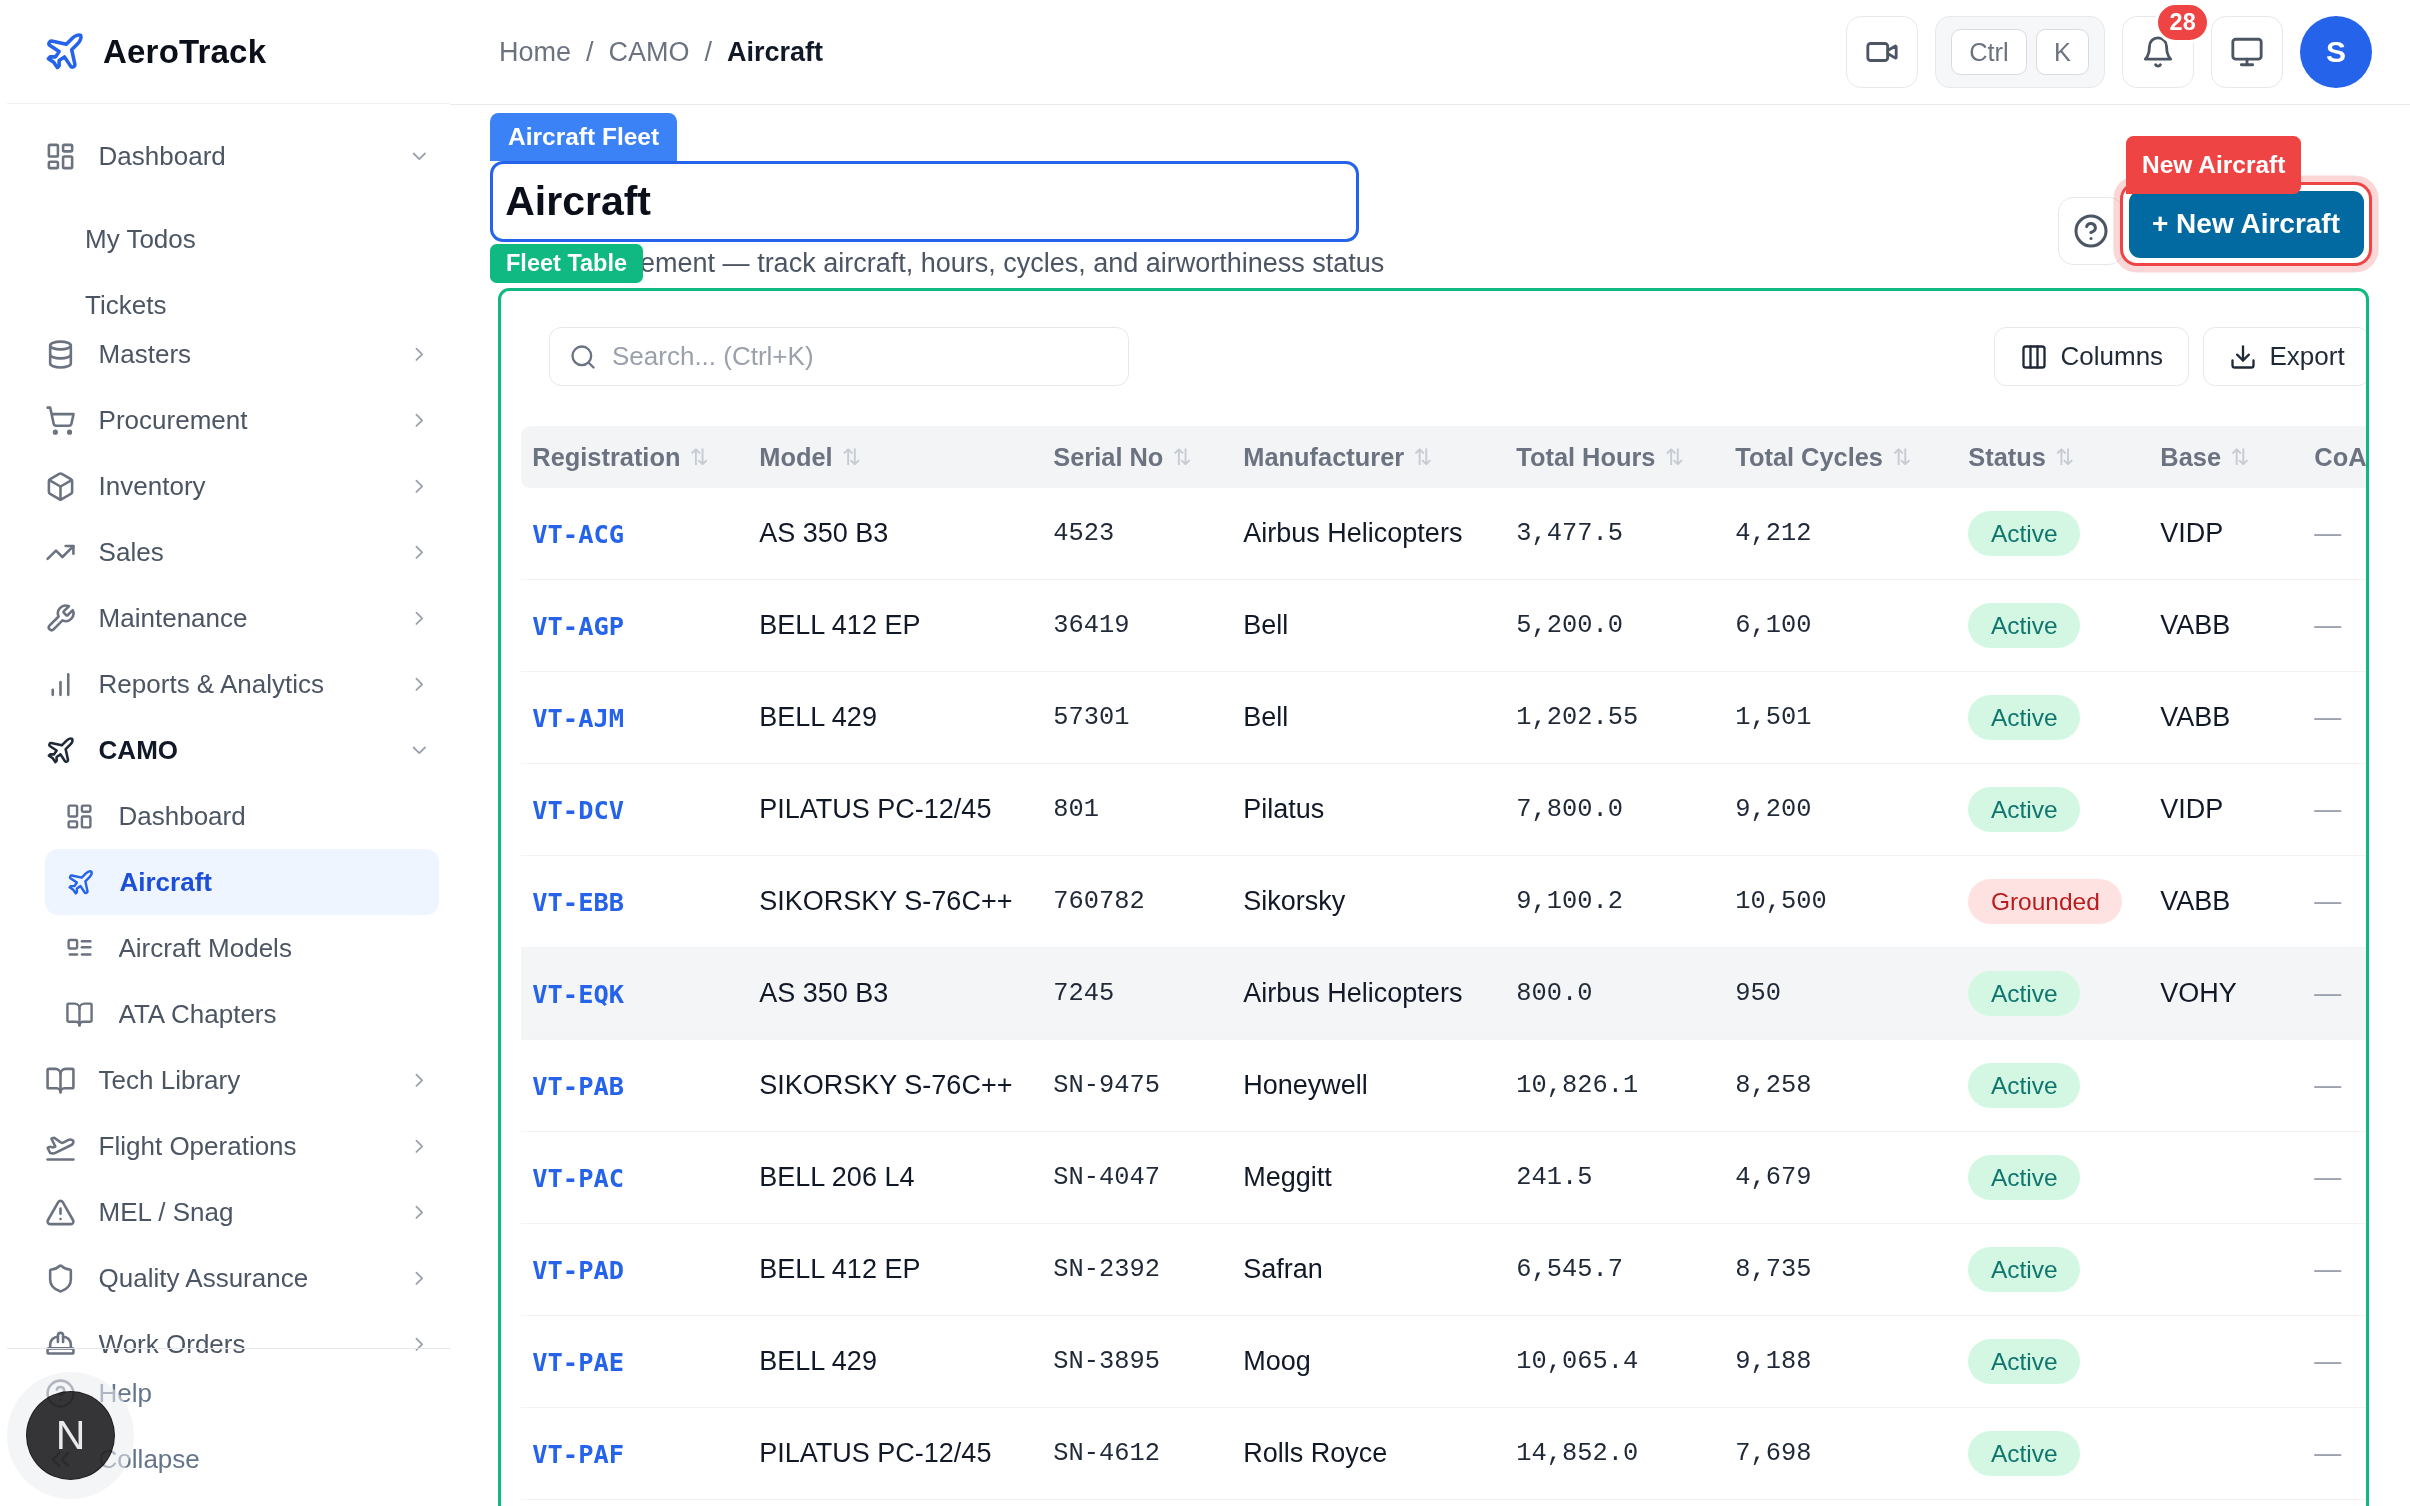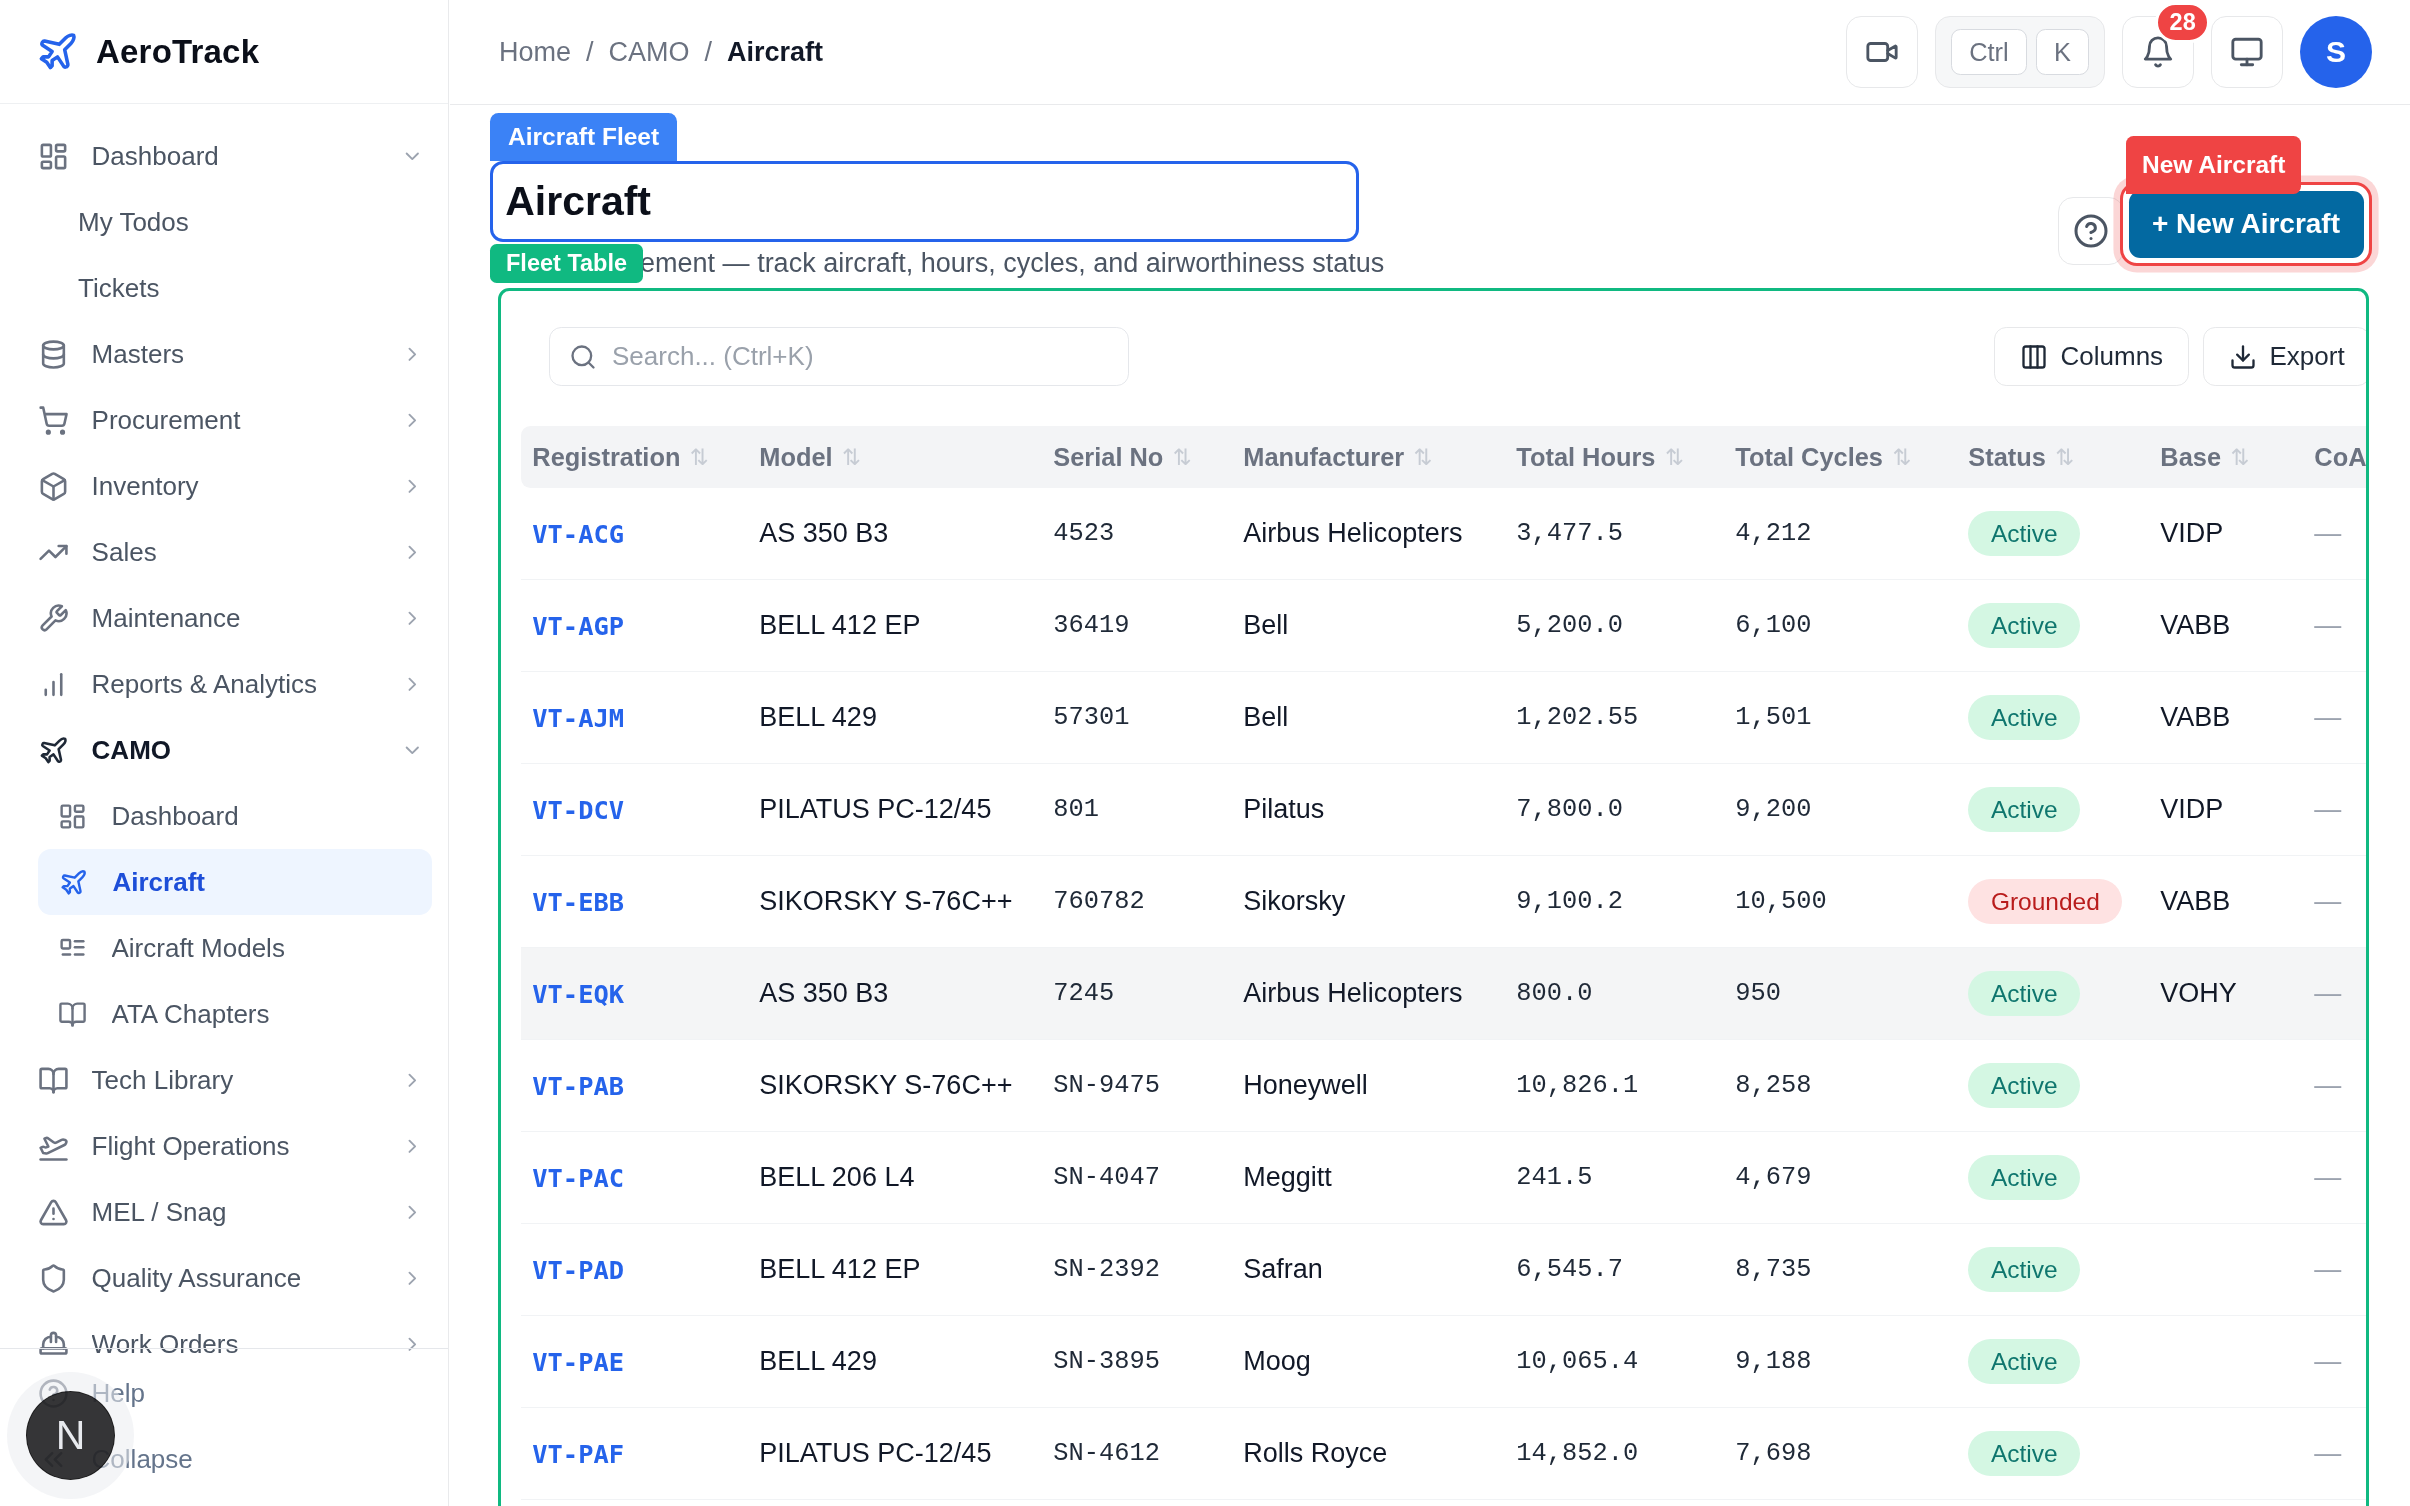--- a/index.html
+++ b/index.html
@@ -1,29 +1,29 @@
 <!DOCTYPE html>
 <html style="font-size:15px"><head>
 <meta charset="utf-8">
 <style>
   * { margin:0; padding:0; box-sizing:border-box; }
   html,body { width:2411px; height:1507px; background:#fff; font-family:"Liberation Sans", sans-serif; }
   #app { position:relative; width:2411px; height:1507px; overflow:hidden; background:#fff; }
 
   
-  #sidebar { position:absolute; left:0; top:0; width:449px; height:1507px; background:#fff; border-right:0.9px solid #e9eaec; }
+  #sidebar { position:absolute; left:7px; top:0; width:449px; height:1507px; background:#fff; border-right:0.9px solid #e9eaec; }
   .logo-row { height:104px; display:flex; align-items:center; gap:17px; padding-left:36px; border-bottom:0.9px solid #eef0f2; }
   .logo-row svg { width:43px; height:43px; stroke:#2563eb; }
   .logo-text { font-size:33px; font-weight:800; color:#0b0f19; letter-spacing:0.2px; }
   nav { padding-top:19px; }
   .nav-item { height:66px; display:flex; align-items:center; gap:22.6px; padding:0 24.5px 0 38px; color:#4b5563; font-size:26px; font-weight:500; cursor:pointer; }
   .nav-item svg { width:31px; height:31px; stroke:#6b7280; flex:0 0 auto; }
   .nav-item .lbl { flex:1 1 auto; white-space:nowrap; overflow:hidden; }
   .nav-item .chev { width:22.6px; height:22.6px; stroke:#9ca3af; }
-  .nav-sub { padding-left:78px; }
+  .nav-sub { padding-left:78px;align-items:flex-end; }
   .nav-camo .lbl { color:#111827; font-weight:700; }
   .nav-camo svg.main { stroke:#1f2937; }
   .camo-sub { padding-left:58px; gap:24.5px; }
   .camo-sub svg { width:29px; height:29px; }
   .nav-active { background:#eef5ff; border-radius:13px; margin:0 16px 0 38px; padding-left:21px; }
   .nav-active .lbl { color:#1d4ed8; font-weight:700; }
   .nav-active svg { stroke:#2563eb; }
   .side-divider { border-top:0.9px solid #e5e7eb; position:absolute; left:0; right:0; top:1348px; }
   .side-footer { position:absolute; left:0; right:0; top:1360px; }
   .side-footer .nav-item { color:#64748b; }

